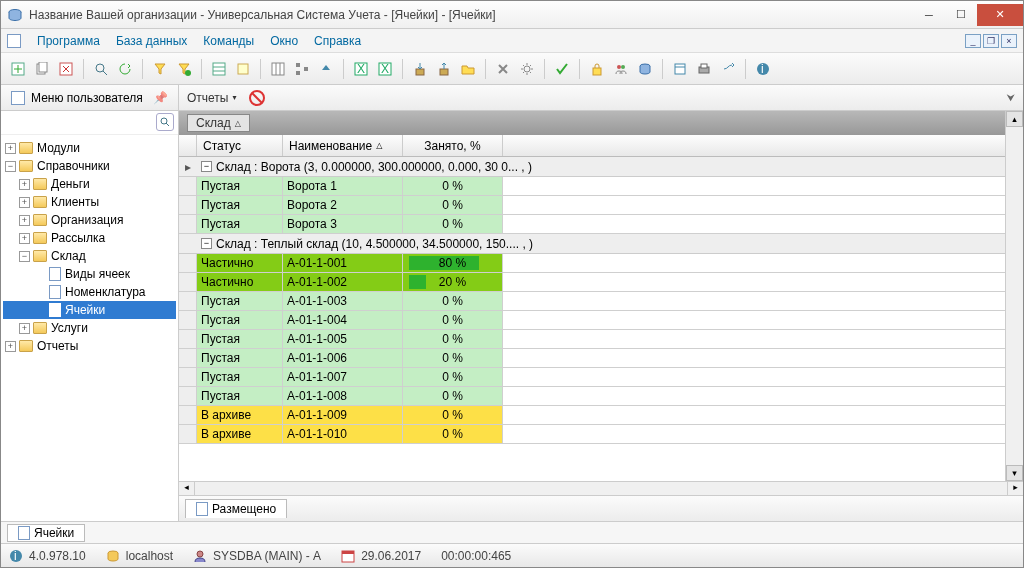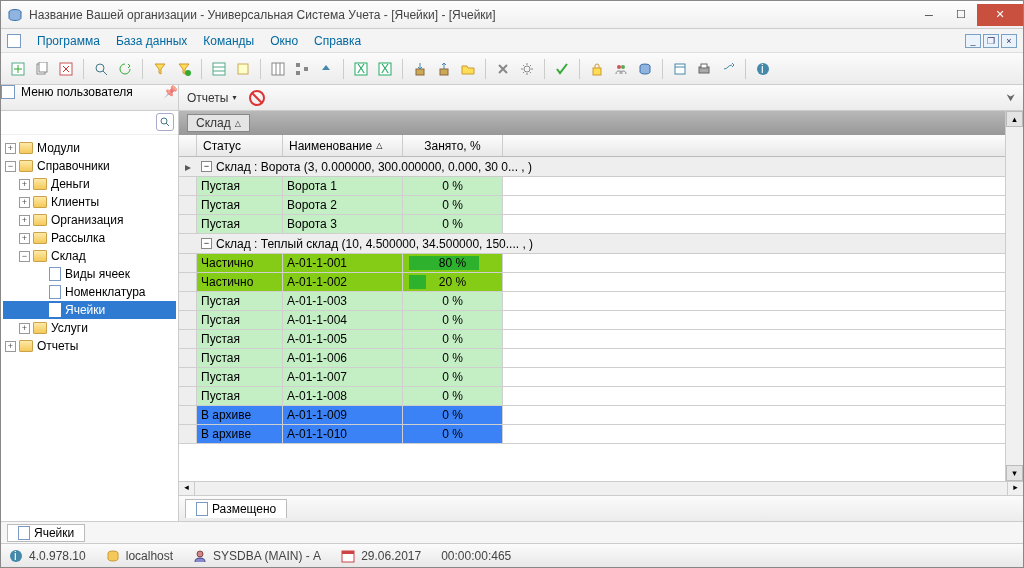--- a/index.html
+++ b/index.html
@@ -13,21 +13,21 @@
 .menubar{height:24px;background:#f4f4f4;display:flex;align-items:center;padding:0 6px;border-bottom:1px solid #ddd}
 .menubar .docicon{width:14px;height:14px;border:1px solid #7a9ac4;background:#fff;margin-right:8px}
 .menuitem{padding:2px 8px;color:#0369a1}
 .mdibtns{margin-left:auto;display:flex;gap:2px}
 .mdibtn{width:16px;height:14px;border:1px solid #7aa0c4;background:#eaf2fb;font-size:9px;display:flex;align-items:center;justify-content:center;color:#336}
 .toolbar{height:32px;background:linear-gradient(#fbfbfb,#ececec);display:flex;align-items:center;padding:0 6px;border-bottom:1px solid #ccc;gap:2px}
 .tbtn{width:22px;height:22px;border:1px solid transparent;border-radius:2px;display:flex;align-items:center;justify-content:center}
 .tsep{width:1px;height:20px;background:#ccc;margin:0 4px}
 .mainrow{flex:1;display:flex;min-height:0}
 .leftpane{width:178px;border-right:1px solid #ccc;display:flex;flex-direction:column;background:#fff}
-.lp-head{height:26px;background:linear-gradient(#fbfbfb,#ececec);border-bottom:1px solid #ccc;display:flex;padding:0 0;gap:6px}
+.lp-head{height:26px;background:linear-gradient(#fbfbfb,#ececec);border-bottom:1px solid #ccc;display:flex;align-items:center;padding:0 10px;gap:6px}
 .lp-head .docicon{width:14px;height:14px;border:1px solid #7a9ac4;background:#fff}
 .lp-head .pin{margin-left:auto;opacity:.6}
 .lp-search{height:24px;display:flex;justify-content:flex-end;padding:2px 4px;border-bottom:1px solid #eee}
 .lp-search .mag{width:18px;height:18px;border:1px solid #aac;border-radius:3px;display:flex;align-items:center;justify-content:center}
 .tree{flex:1;overflow:auto;padding:4px 2px}
 .tnode{display:flex;align-items:center;height:18px;padding-left:2px;white-space:nowrap}
 .tnode .exp{width:11px;height:11px;border:1px solid #999;font-size:9px;line-height:9px;text-align:center;margin-right:3px;background:#fff;color:#555}
 .tnode .noexp{width:11px;margin-right:3px}
 .tnode .ficon{width:14px;height:12px;background:linear-gradient(#ffe9a8,#f4c95a);border:1px solid #c9a24a;border-radius:1px;margin-right:4px}
 .tnode .dicon{width:12px;height:14px;background:#fff;border:1px solid #7a9ac4;margin-right:4px;position:relative}
@@ -53,21 +53,21 @@
 .ghead{height:20px;background:#eee;display:flex;align-items:center;border-bottom:1px solid #ccc}
 .ghead .ptr{width:18px;text-align:center;color:#555}
 .ghead .box{width:11px;height:11px;border:1px solid #888;font-size:9px;line-height:9px;text-align:center;margin:0 4px;background:#fff}
 .row{height:19px;display:flex;border-bottom:1px solid #cfcfcf}
 .row>div{border-right:1px solid #cfcfcf;padding:1px 4px;display:flex;align-items:center}
 .row .c-ind{background:#eee}
 .row.green>div{background:#c4eec4}
 .row.green .c-ind{background:#eee}
 .row.yellow>div{background:#84cc16}
 .row.yellow .c-ind{background:#eee}
-.row.white>div{background:#3b82f6}
+.row.white>div{background:#fde047}
 .row.white .c-ind{background:#eee}
 .pctbar{height:14px;width:88px;position:relative;display:flex;align-items:center;justify-content:center}
 .pctfill{position:absolute;left:0;top:0;bottom:0;background:#2eb22e}
 .pcttxt{position:relative;z-index:1}
 .vscroll{width:18px;background:#f0f0f0;border-left:1px solid #ccc;display:flex;flex-direction:column}
 .vscroll .arr{height:16px;background:#e4e4e4;border:1px solid #bbb;font-size:9px;display:flex;align-items:center;justify-content:center}
 .vscroll .track{flex:1}
 .bottomtabs{height:26px;background:linear-gradient(#fbfbfb,#ececec);border-top:1px solid #ccc;display:flex;align-items:center;padding:0 6px;gap:6px}
 .bottomtabs .tab{background:#fff;border:1px solid #bbb;border-bottom:none;padding:2px 10px;display:flex;align-items:center;gap:4px}
 .windotabs{height:22px;background:#f6f6f6;border-top:1px solid #ccc;display:flex;align-items:center;padding:0 6px;gap:6px}

